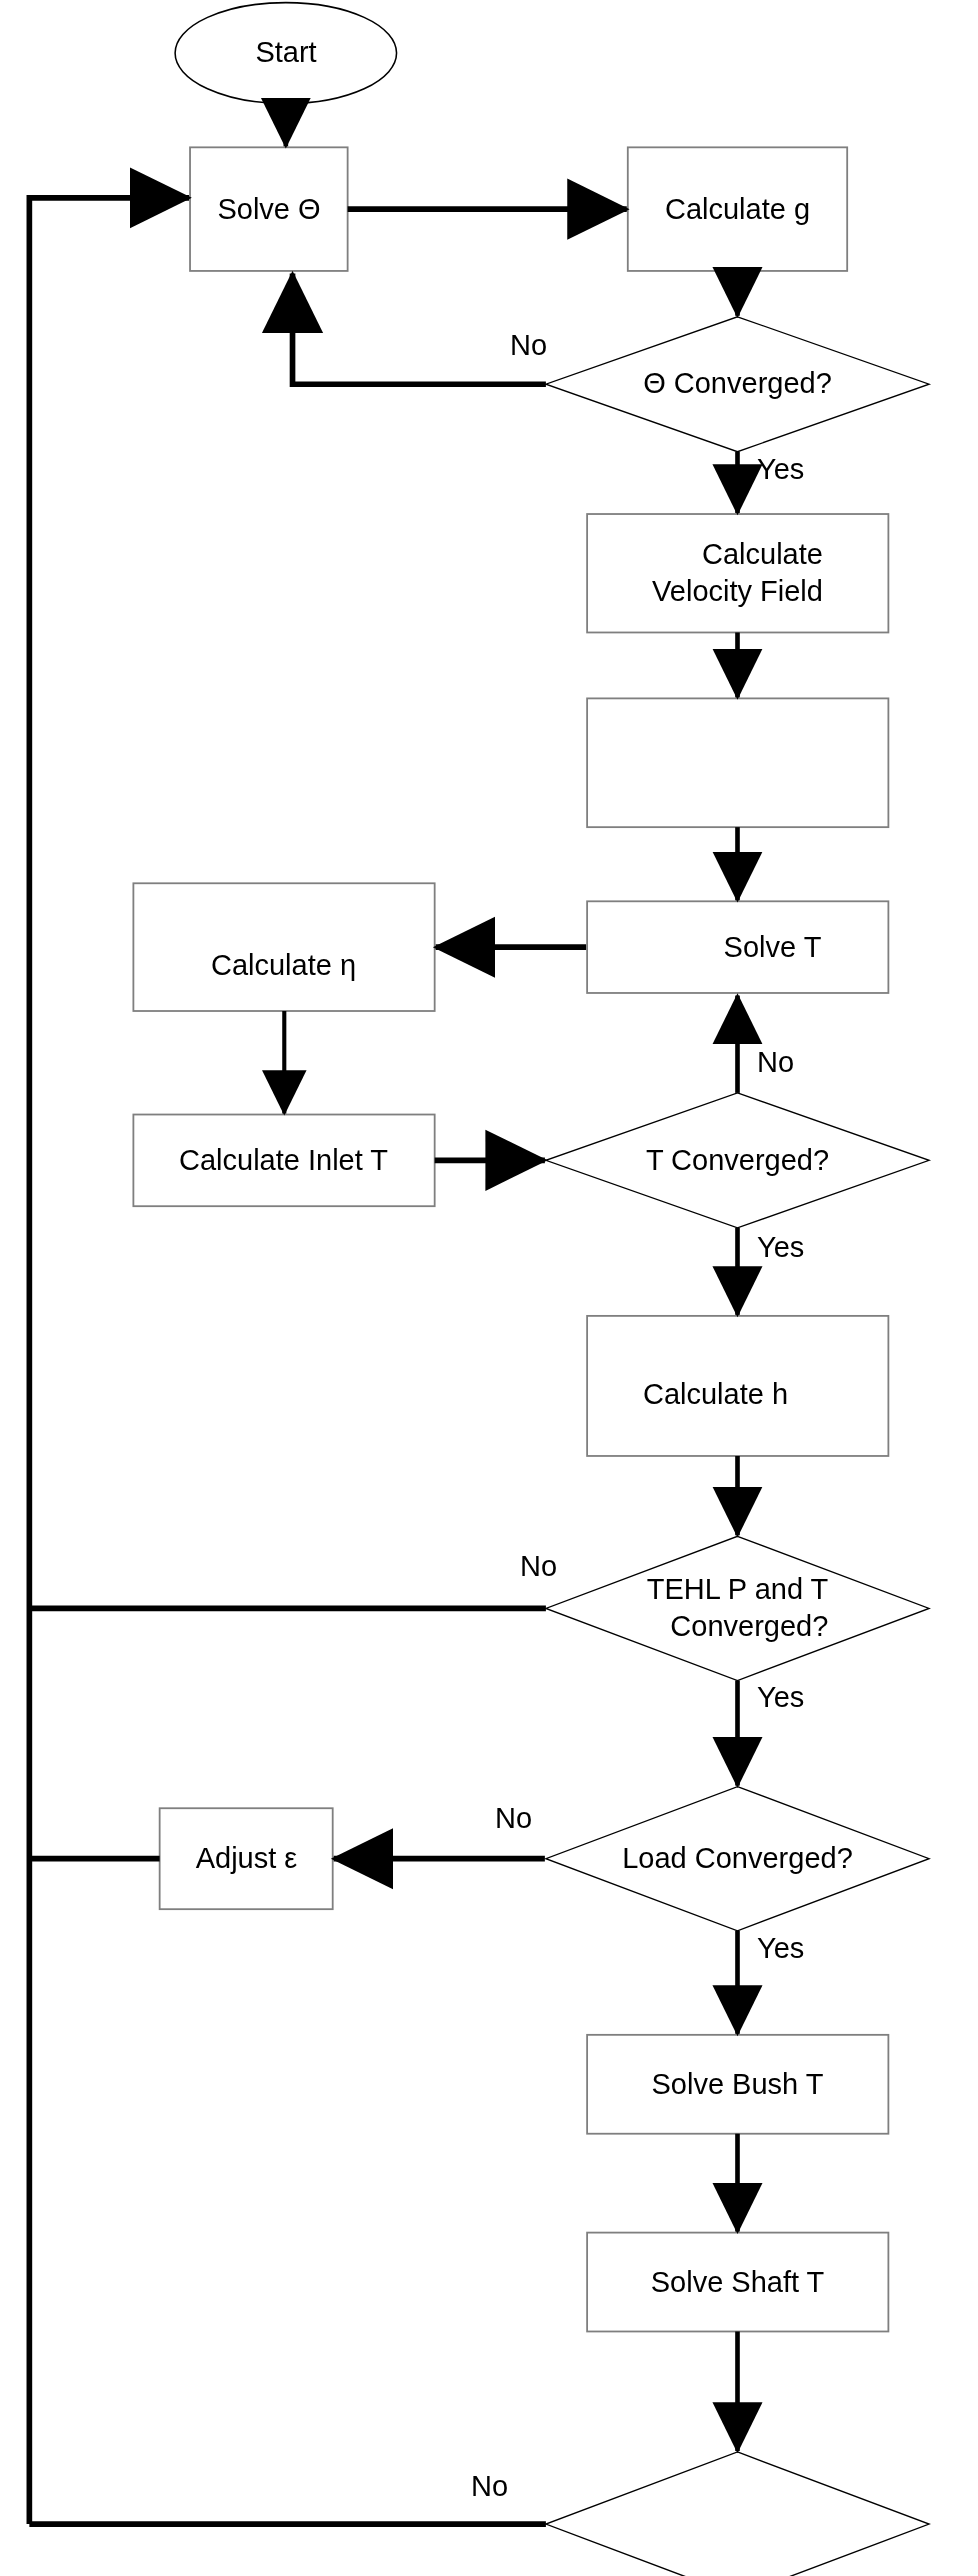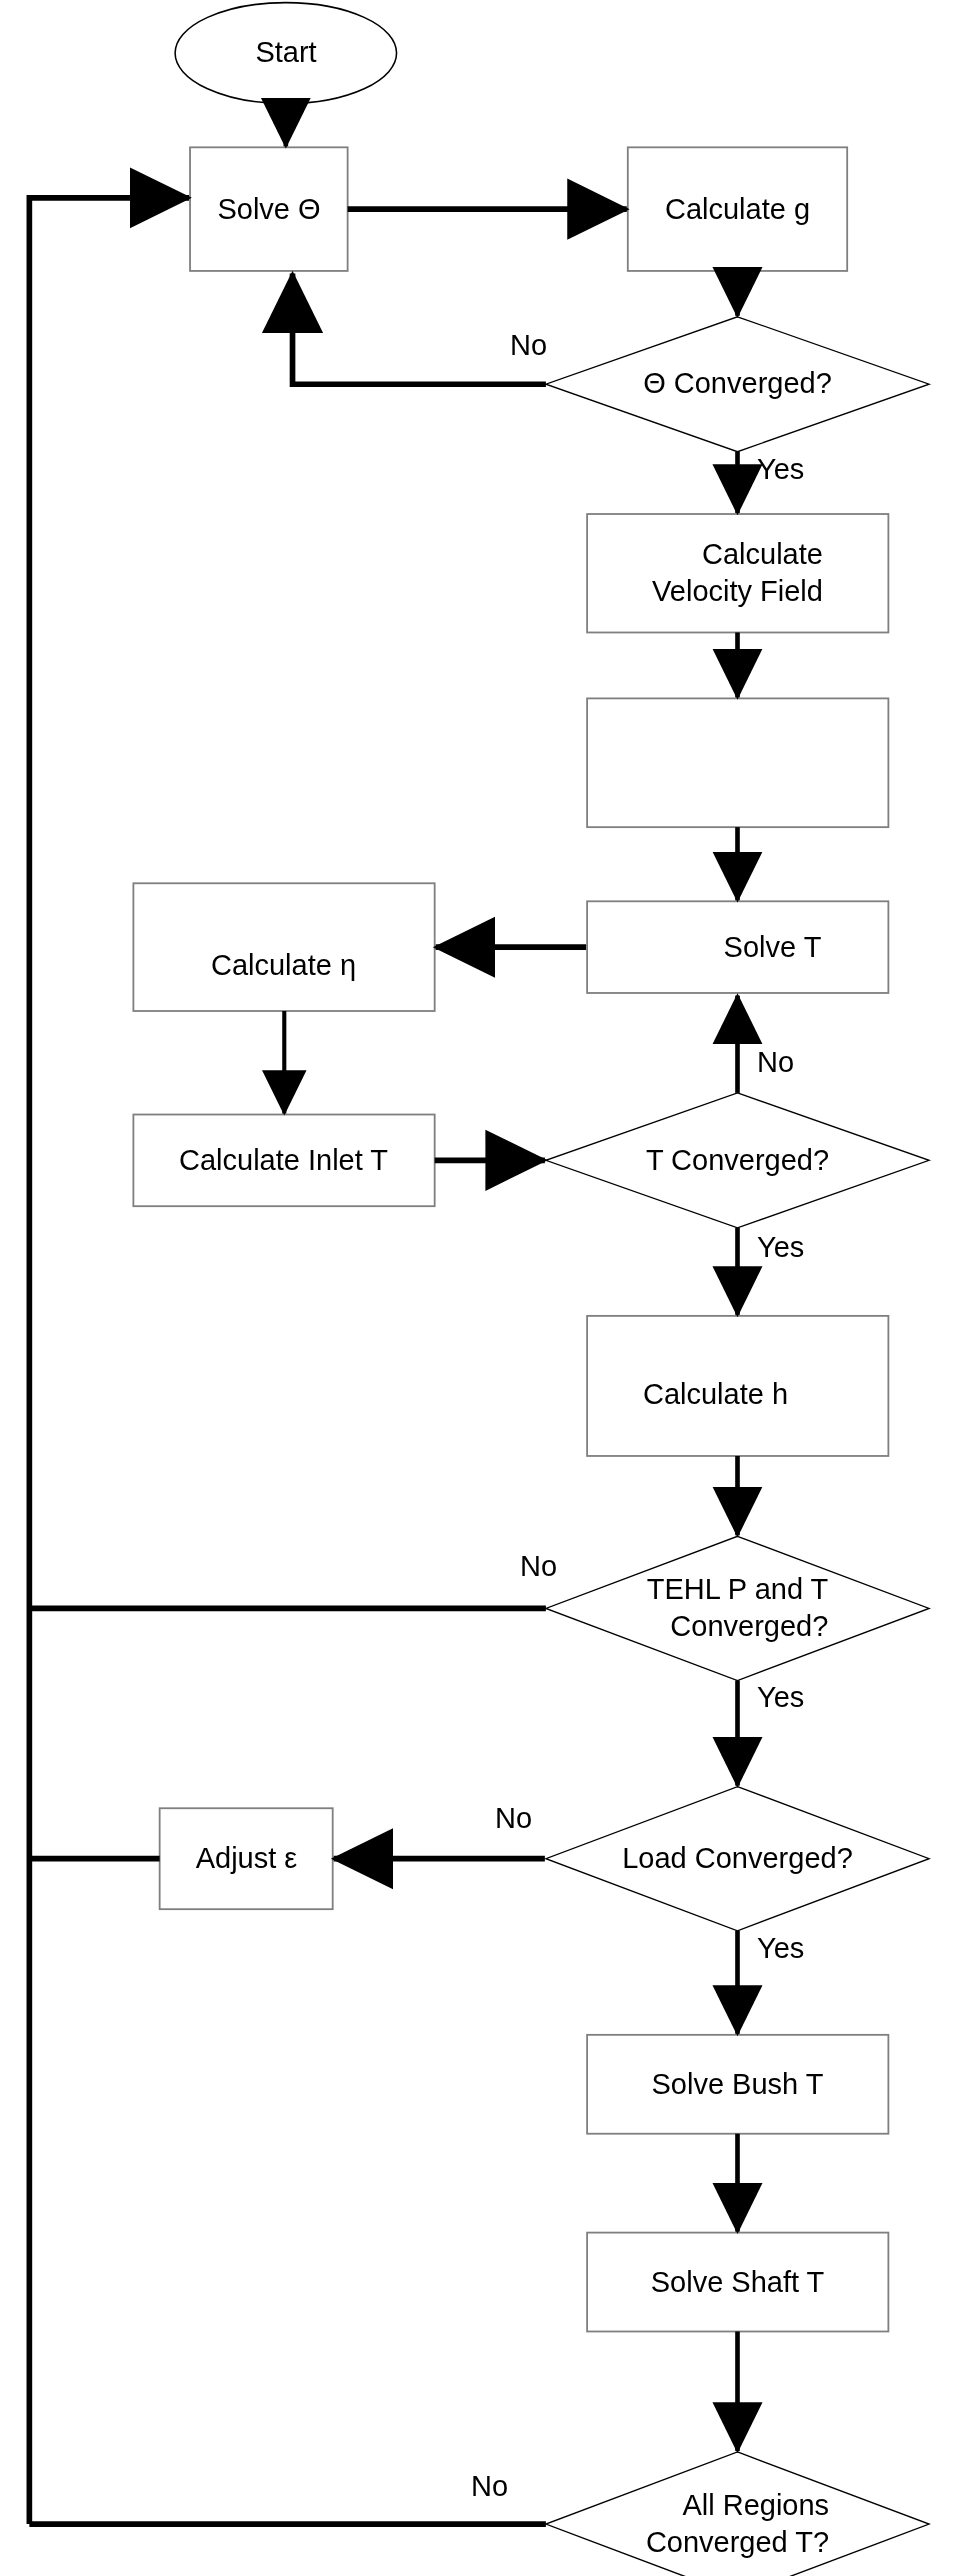--- a/index.html
+++ b/index.html
@@ -142,22 +142,20 @@
 Converged?</div>
 
   <div class="node-label" style="left:577px;top:1825px;width:321px;height:67px;">Load Converged?</div>
 
   <div class="node-label" style="left:160px;top:1808px;width:173px;height:101px;">Adjust ε</div>
 
   <div class="node-label" style="left:587px;top:2035px;width:301px;height:99px;">Solve Bush T</div>
 
   <div class="node-label" style="left:587px;top:2233px;width:301px;height:99px;">Solve Shaft T</div>
 
-  <div class="node-label" style="left:577px;top:2482px;width:321px;height:84px;">All Regions
-Converged T?</div>
 
   <div class="edge-label" style="left:510px;top:329px;">No</div>
   <div class="edge-label" style="left:757px;top:453px;">Yes</div>
   <div class="edge-label" style="left:757px;top:1046px;">No</div>
   <div class="edge-label" style="left:757px;top:1231px;">Yes</div>
   <div class="edge-label" style="left:520px;top:1550px;">No</div>
   <div class="edge-label" style="left:757px;top:1681px;">Yes</div>
   <div class="edge-label" style="left:495px;top:1802px;">No</div>
   <div class="edge-label" style="left:757px;top:1932px;">Yes</div>
   <div class="edge-label" style="left:471px;top:2470px;">No</div>

